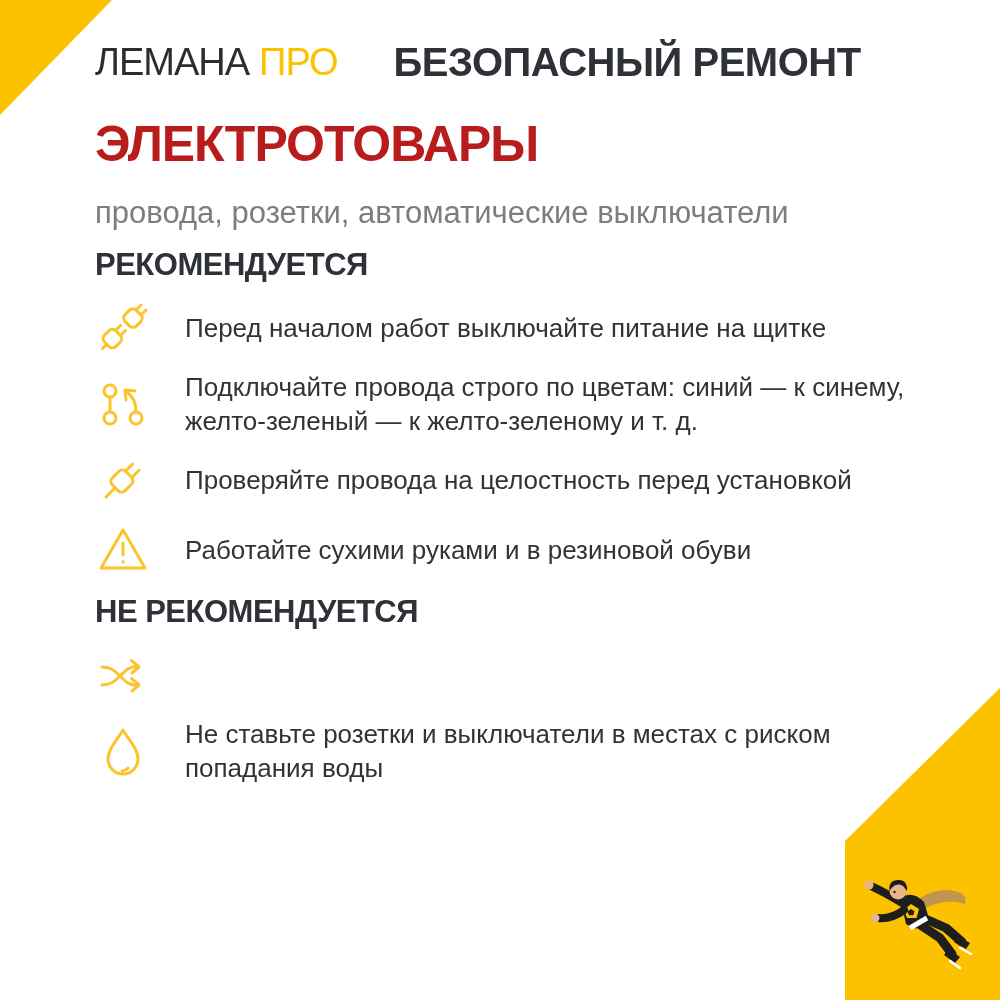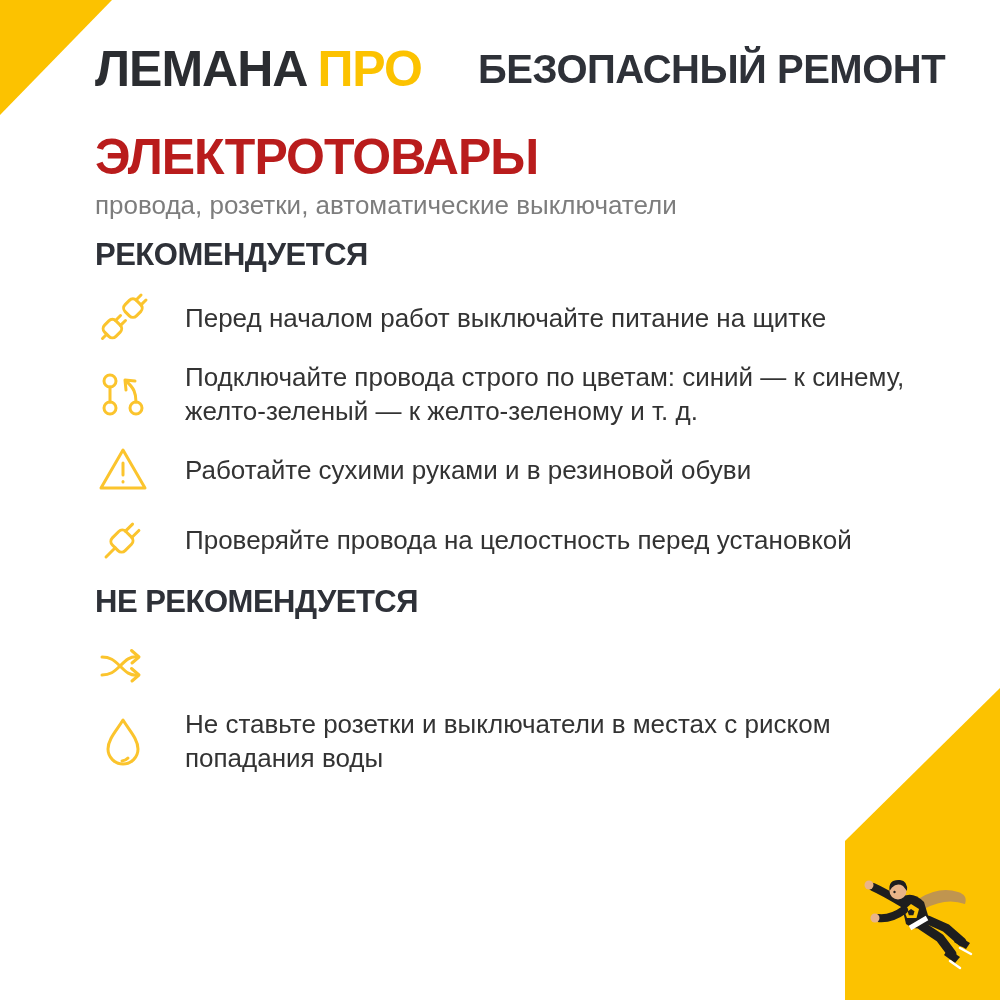--- a/index.html
+++ b/index.html
@@ -17,26 +17,26 @@
   .corner-br{
     position:absolute;right:0;bottom:0;width:155px;height:312px;
     background:#FCC200;
     clip-path:polygon(100% 0,0 49%,0 100%,100% 100%);
   }
   .hero{position:absolute;right:22px;bottom:28px;width:128px;height:108px;}
 
   .content{position:absolute;left:95px;top:40px;width:830px;}
 
   .header{display:flex;align-items:center;}
-  .logo{font-weight:700;font-size:50px;letter-spacing:-1px;color:#2B2D31;white-space:nowrap;}
+  .logo{font-weight:400;font-size:38px;letter-spacing:-1px;color:#2B2D31;white-space:nowrap;}
   .logo .pro{color:#FCC200;margin-left:10px;}
   .doc-title{font-weight:700;font-size:40px;letter-spacing:-0.5px;color:#2E3138;margin-left:56px;white-space:nowrap;}
 
   .page-title{margin-top:34px;font-weight:900;font-size:50px;line-height:1;letter-spacing:-1px;color:#b91c1c;}
-  .page-subtitle{margin-top:8px;font-size:26px;color:#7D7D7D;}
+  .page-subtitle{margin-top:26px;font-size:31px;color:#7D7D7D;}
 
   .section-heading{margin-top:17px;font-weight:800;font-size:31px;line-height:34px;letter-spacing:-0.5px;color:#2E3138;}
   .items{margin-top:18px;display:flex;flex-direction:column;gap:14px;}
   .item{display:flex;align-items:center;gap:34px;}
   .item-icon{width:56px;height:56px;flex-shrink:0;}
   .item-icon svg{width:56px;height:56px;display:block;}
   .item-text{font-size:26px;line-height:34px;max-width:745px;color:#333;}
 
   .ic{stroke:#FBC42D;stroke-width:3;fill:none;stroke-linecap:round;stroke-linejoin:round;}
 </style>
@@ -90,42 +90,42 @@
             <polyline points="31,24 30,14 40,15"></polyline>
           </g>
         </svg>
       </span>
       <span class="item-text">Подключайте провода строго по цветам: синий — к синему, желто-зеленый — к желто-зеленому и т. д.</span>
     </div>
 
     <div class="item">
       <span class="item-icon">
         <svg viewBox="0 0 56 56">
-          <g class="ic">
-            <path d="M28 8 L50 46 L6 46 Z"></path>
-            <line x1="28" y1="21" x2="28" y2="33"></line>
-            <line x1="28" y1="39.5" x2="28" y2="40"></line>
-          </g>
-        </svg>
-      </span>
-      <span class="item-text">Работайте сухими руками и в резиновой обуви</span>
-    </div>
-
-    <div class="item">
-      <span class="item-icon">
-        <svg viewBox="0 0 56 56">
           <g class="ic" transform="rotate(-45 28 28)">
             <line x1="4" y1="28" x2="17" y2="28"></line>
             <rect x="17" y="19" width="19" height="18" rx="5"></rect>
             <line x1="36" y1="23.5" x2="46" y2="23.5"></line>
             <line x1="36" y1="32.5" x2="46" y2="32.5"></line>
           </g>
         </svg>
       </span>
       <span class="item-text">Проверяйте провода на целостность перед установкой</span>
+    </div>
+
+    <div class="item">
+      <span class="item-icon">
+        <svg viewBox="0 0 56 56">
+          <g class="ic">
+            <path d="M28 8 L50 46 L6 46 Z"></path>
+            <line x1="28" y1="21" x2="28" y2="33"></line>
+            <line x1="28" y1="39.5" x2="28" y2="40"></line>
+          </g>
+        </svg>
+      </span>
+      <span class="item-text">Работайте сухими руками и в резиновой обуви</span>
     </div>
 
   </div>
 
   <div class="section-heading">НЕ РЕКОМЕНДУЕТСЯ</div>
 
   <div class="items">
 
     <div class="item">
       <span class="item-icon">

